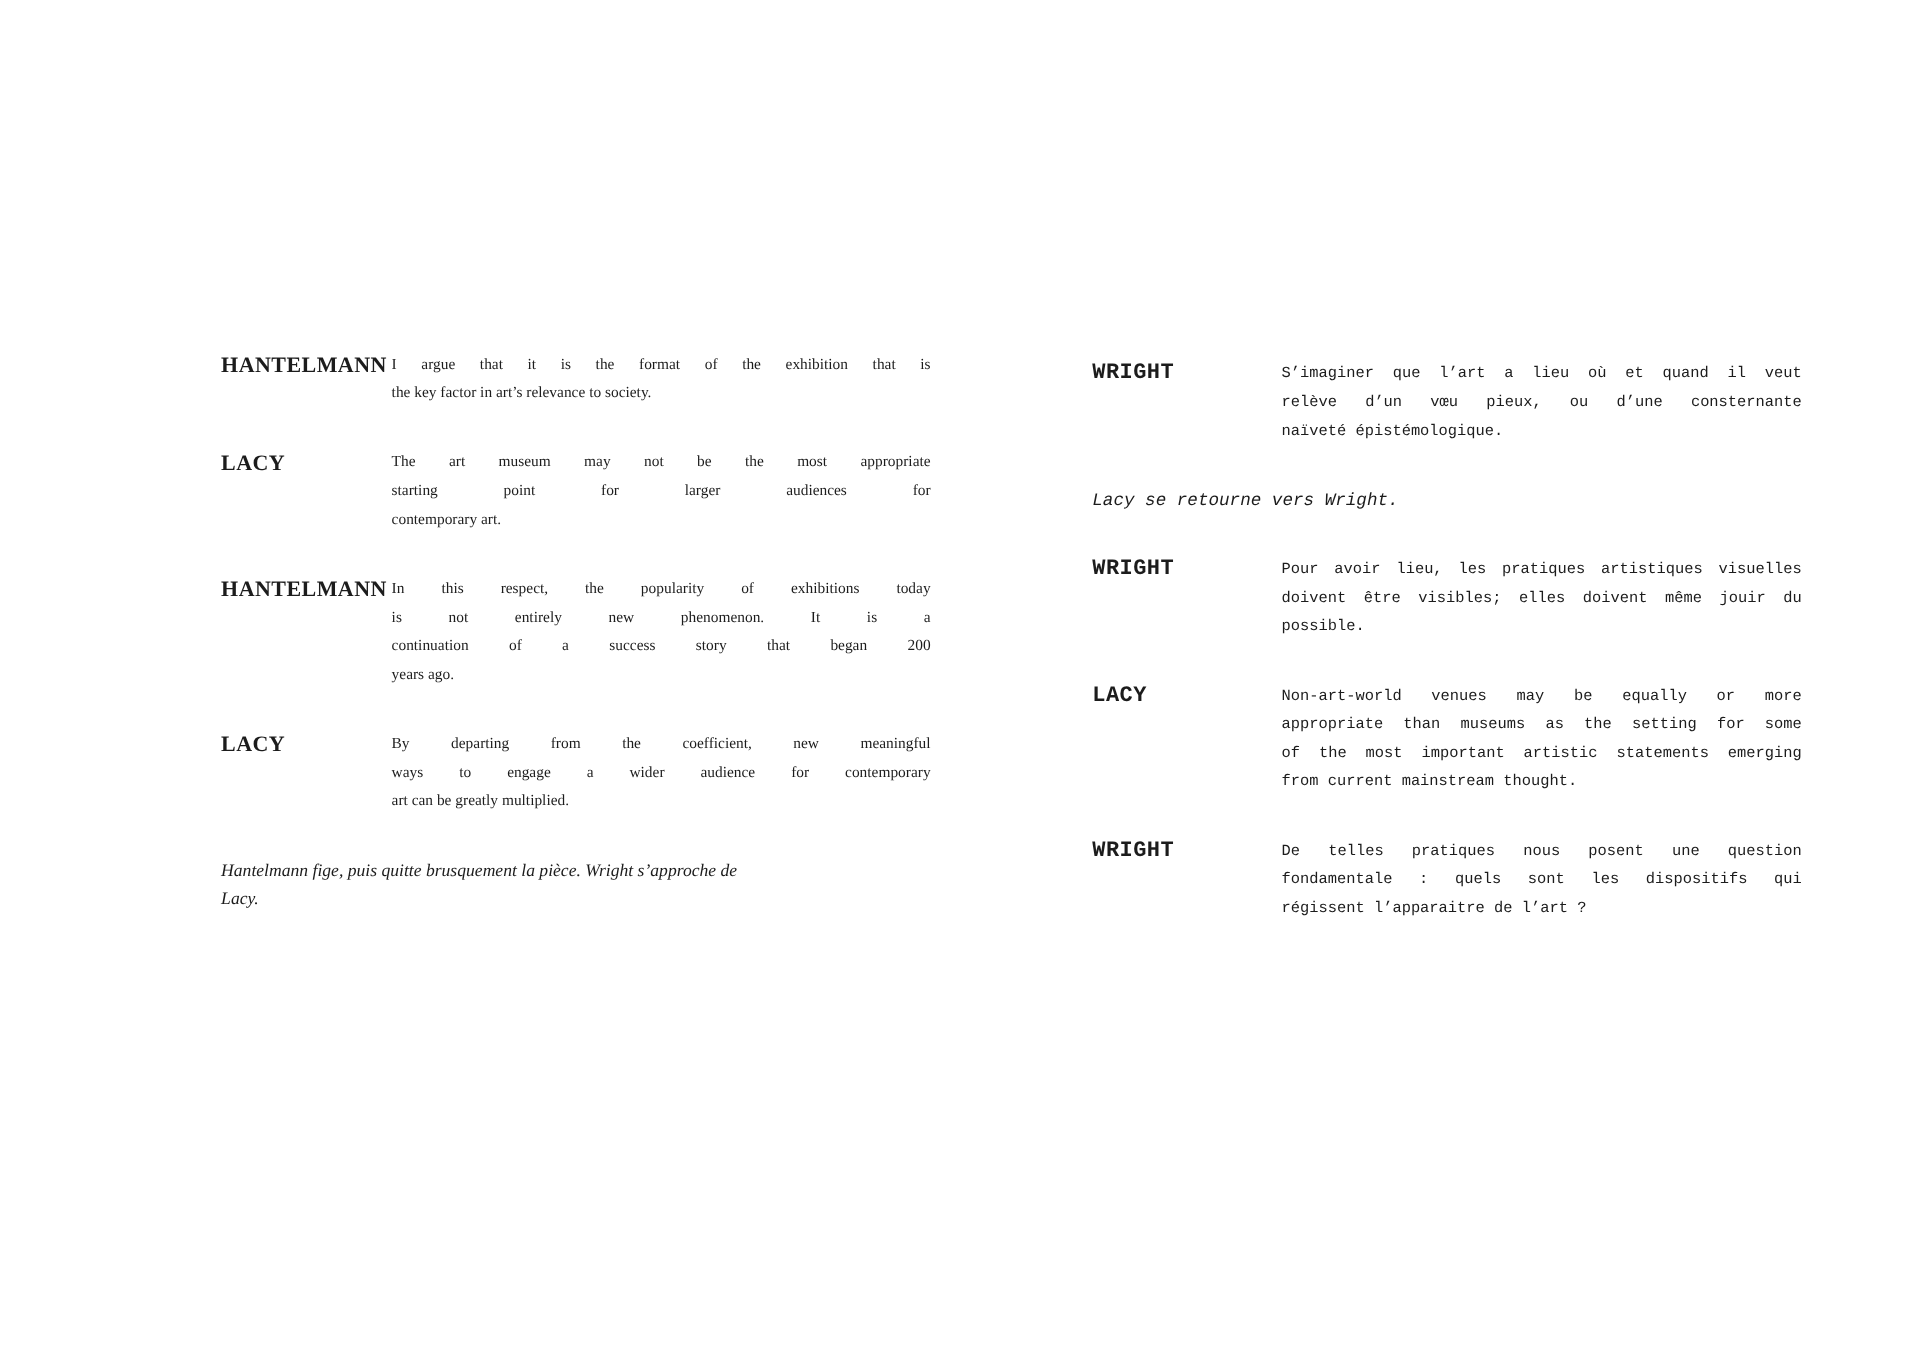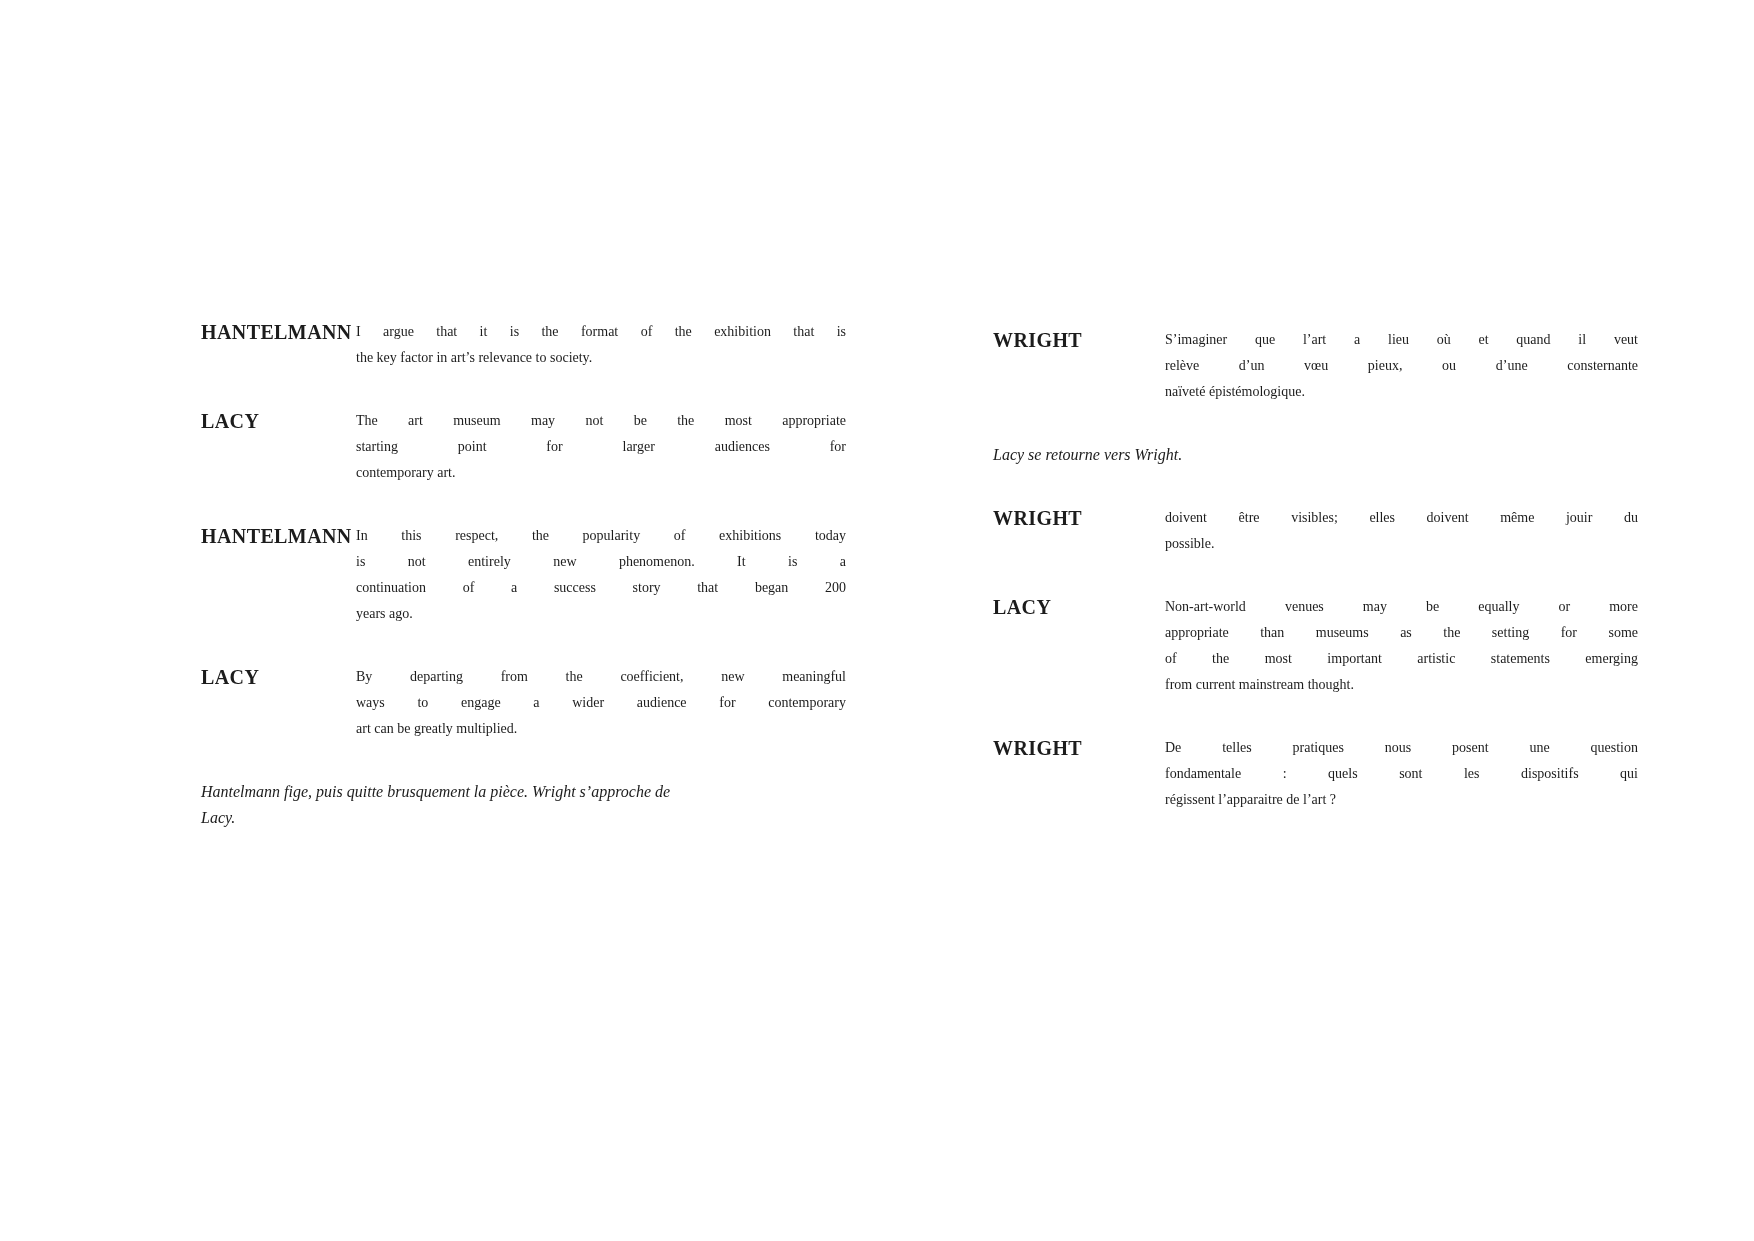--- a/index.html
+++ b/index.html
@@ -14,21 +14,21 @@
     font-family: "Liberation Serif", "DejaVu Serif", serif;
     color: #1c1c1c;
     overflow: hidden;
   }
   .page {
     position: absolute;
     width: 646px;
     margin-left: 43px;
   }
   .page-left  { left: 158px; top: 319px; }
-  .page-right { left: 950px; top: 327px; }
+  .page-right { left: 950px; top: 327px; font-family: Liberation Mono, monospace; }
 
   .block {
     display: flex;
     flex-direction: row;
     align-items: flex-start;
     margin-bottom: 37px;
   }
   .speaker {
     flex: none;
     font-weight: bold;
@@ -113,20 +113,21 @@
         <div class="dl j">relève d’un vœu pieux, ou d’une consternante</div>
         <div class="dl">naïveté épistémologique.</div>
       </div>
     </div>
     <div class="direction">
       <div class="dl">Lacy se retourne vers Wright.</div>
     </div>
     <div class="block">
       <div class="speaker">WRIGHT</div>
       <div class="dialogue">
+        <div class="dl j">Pour avoir lieu, les pratiques artistiques visuelles</div>
         <div class="dl j">doivent être visibles; elles doivent même jouir du</div>
         <div class="dl">possible.</div>
       </div>
     </div>
     <div class="block">
       <div class="speaker">LACY</div>
       <div class="dialogue">
         <div class="dl j">Non-art-world venues may be equally or more</div>
         <div class="dl j">appropriate than museums as the setting for some</div>
         <div class="dl j">of the most important artistic statements emerging</div>

